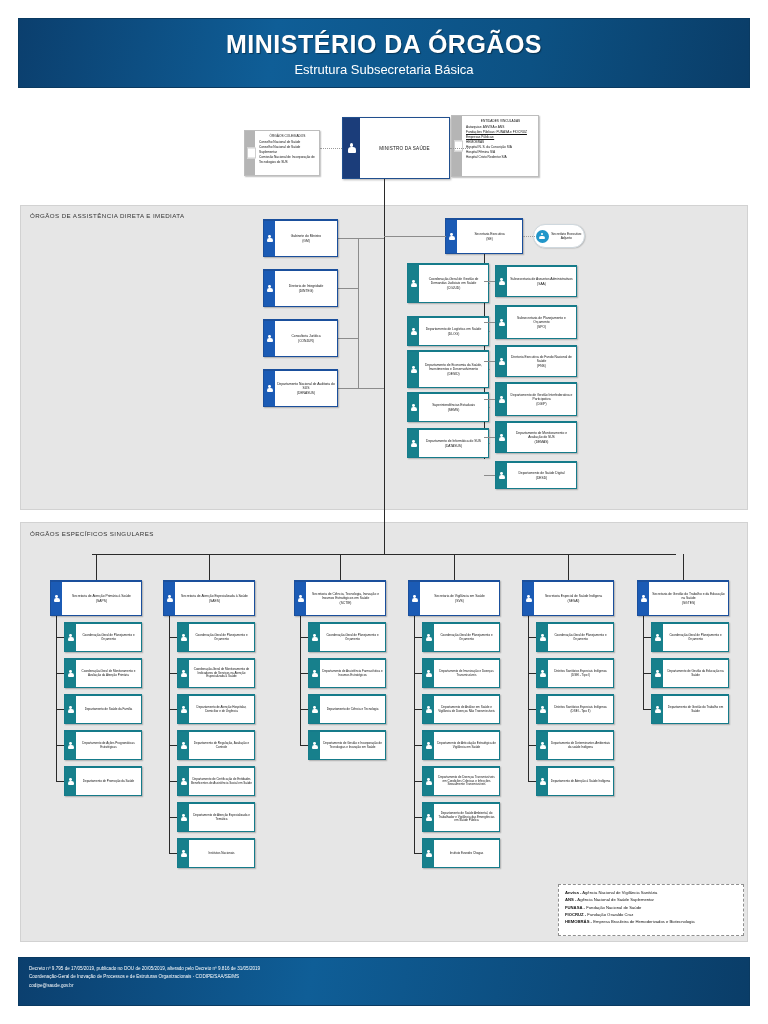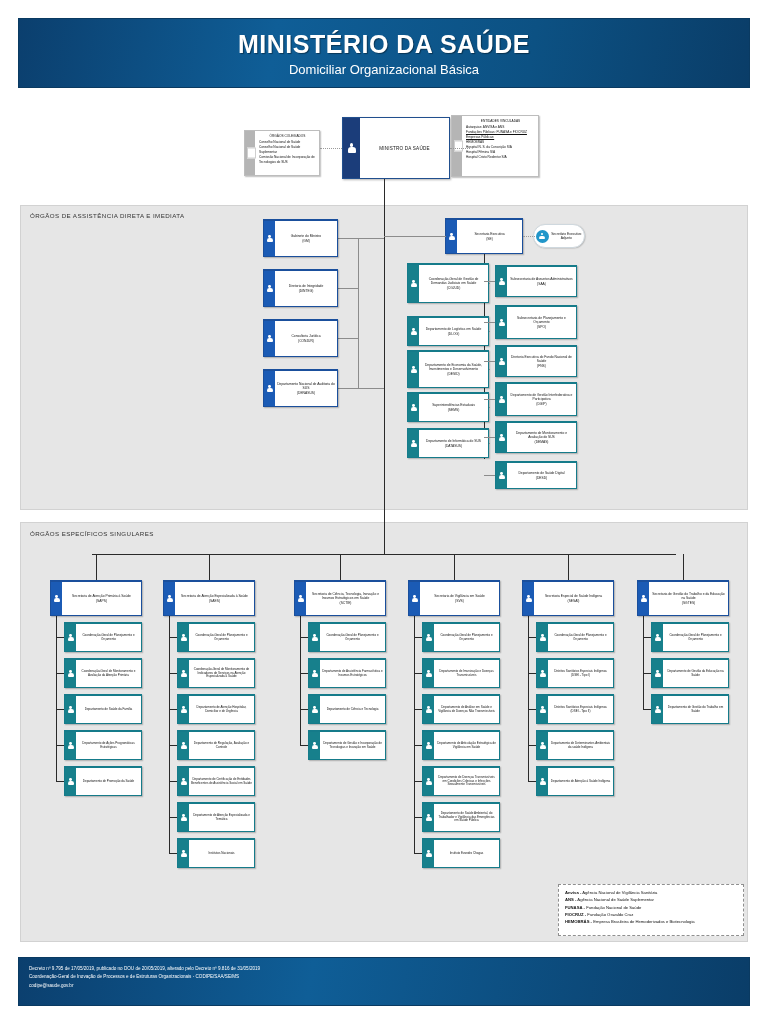--- a/index.html
+++ b/index.html
@@ -122,22 +122,22 @@
     border:1px solid #0a3a61; color:#fff; padding:7px 10px;
   }
   .footer div { font-size:4.6px; line-height:1.85; }
 </style>
 </head>
 <body>
 
 <div class="page">
 
   <div class="header">
-    <h1>MINISTÉRIO DA SAÚDE</h1>
-    <h2>Domiciliar Organizacional Básica</h2>
+    <h1>MINISTÉRIO DA ÓRGÃOS</h1>
+    <h2>Estrutura Subsecretaria Básica</h2>
   </div>
 
   <div class="minister" style="left:342px; top:117px; width:108px; height:62px;">
     <div class="mstripe">
       <span class="person big"></span>
     </div>
     <div class="mbody">MINISTRO DA SAÚDE</div>
   </div>
 
   <div class="listbox" style="left:244px; top:130px; width:76px; height:46px;">

